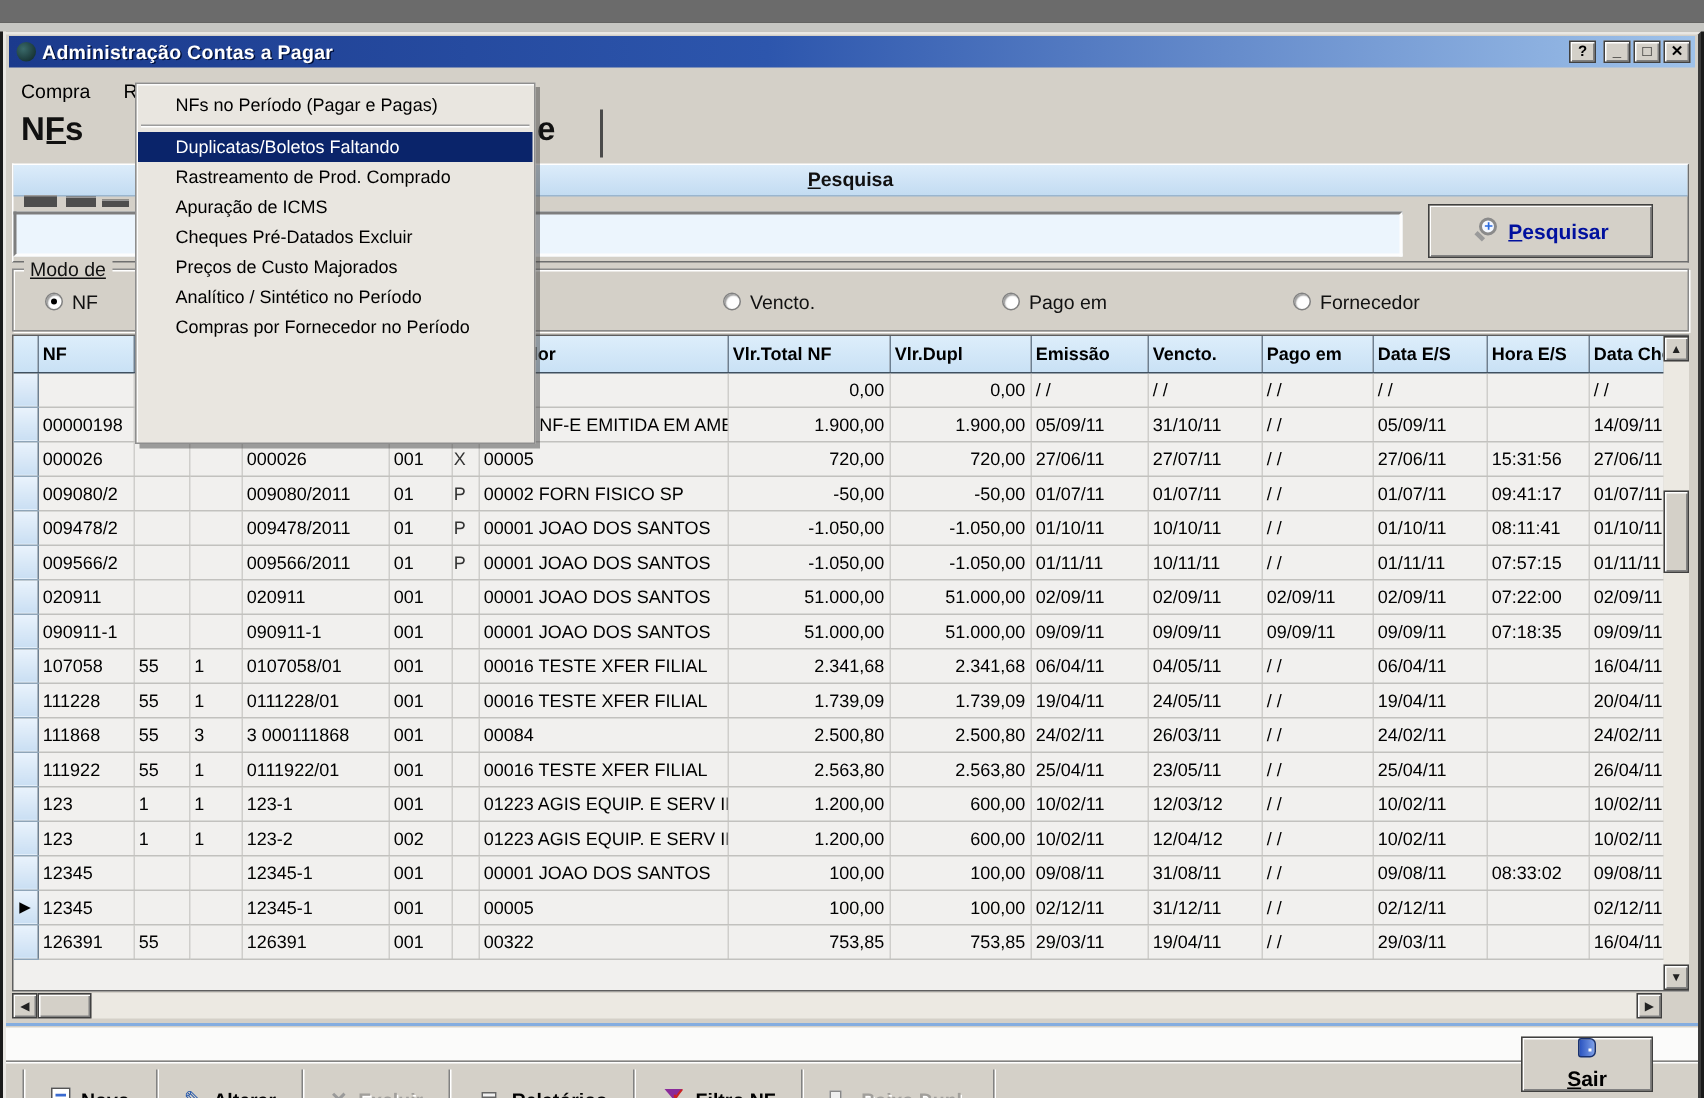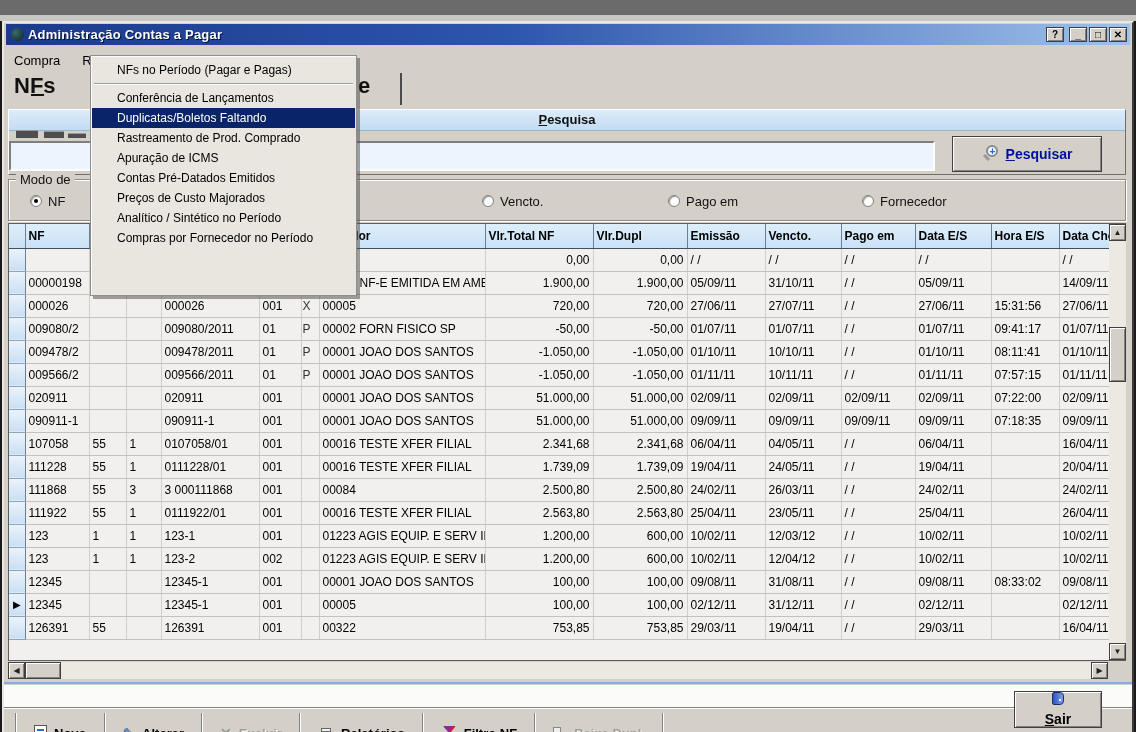--- a/index.html
+++ b/index.html
@@ -43,21 +43,21 @@
   .btn-pesquisar { position:absolute; left:952px; top:121px; width:150px; height:36px; }
   .btn-pesquisar .lbl { font-size:14px; font-weight:bold; color:#00109e; display:inline-block; }
   .mag { position:relative; width:18px; height:18px; }
   .mag .lens { position:absolute; left:4px; top:0; width:12px; height:12px; border-radius:50%;
                border:2px solid #8a8a8a; background:#f4f8ff; }
   .mag .plus { position:absolute; left:8px; top:1px; color:#2a6adf; font-size:10px; font-weight:bold; }
   .mag .handle { position:absolute; left:1px; top:11px; width:7px; height:3px; background:#9a9a9a; transform:rotate(45deg); }
   
   .modo-group { position:absolute; left:8px; top:164px; width:1118px; height:42px;
                 border:1px solid #8a8a8a; box-shadow:inset 1px 1px 0 #fff, 1px 1px 0 #fff; }
-  .modo-label { position:absolute; left:16px; top:157px; background:#d4d0c8; padding:0 4px; font-size:13px; color:#111; }
+  .modo-label { position:absolute; left:16px; top:157px; background:#d4d0c8; padding:0 4px; font-size:13px; color:#111;text-decoration:underline; }
   .radio-opt { position:absolute; top:178px; height:16px; display:flex; align-items:center; gap:6px; }
   .radio { width:12px; height:12px; border-radius:50%; background:#fff; border:1px solid #808080;
            box-shadow:inset 1px 1px 1px #9a9a9a; position:relative; }
   .radio.sel::after { content:""; position:absolute; left:3px; top:3px; width:4px; height:4px; border-radius:50%; background:#000; }
   .radio-label { font-size:13px; color:#111; }
   
   .grid-wrap { position:absolute; left:8px; top:208px; width:1118px; height:438px; border:1px solid #5e5e5e; background:#f1f0ee; }
   table.grid { border-collapse:collapse; table-layout:fixed; width:1100px; }
   table.grid th { height:24px; background:linear-gradient(180deg,#ddeefb,#c9e1f5); font-size:12px; font-weight:bold; color:#000;
                   text-align:left; padding:0 3px; border-right:1px solid #6d7f90; border-bottom:1px solid #3f5060;
@@ -587,22 +587,21 @@
           <span class="s2"></span>
         </span>
       <span class="lbl accel">Baixa Dupl.</span>
     </div>
     <div class="tsep"></div>
   </div>
 
   <div class="popup" id="popup-menu">
       <div class="menu-item">NFs no Período (Pagar e Pagas)</div>
       <div class="menu-sep"></div>
-      <div class="menu-item">Conferência de Lançamentos</div>
       <div class="menu-item hl">Duplicatas/Boletos Faltando</div>
       <div class="menu-item">Rastreamento de Prod. Comprado</div>
       <div class="menu-item">Apuração de ICMS</div>
-      <div class="menu-item">Contas Pré-Datados Emitidos</div>
+      <div class="menu-item">Cheques Pré-Datados Excluir</div>
       <div class="menu-item">Preços de Custo Majorados</div>
       <div class="menu-item">Analítico / Sintético no Período</div>
       <div class="menu-item">Compras por Fornecedor no Período</div>
     </div>
 </div>
 
 </body></html>

